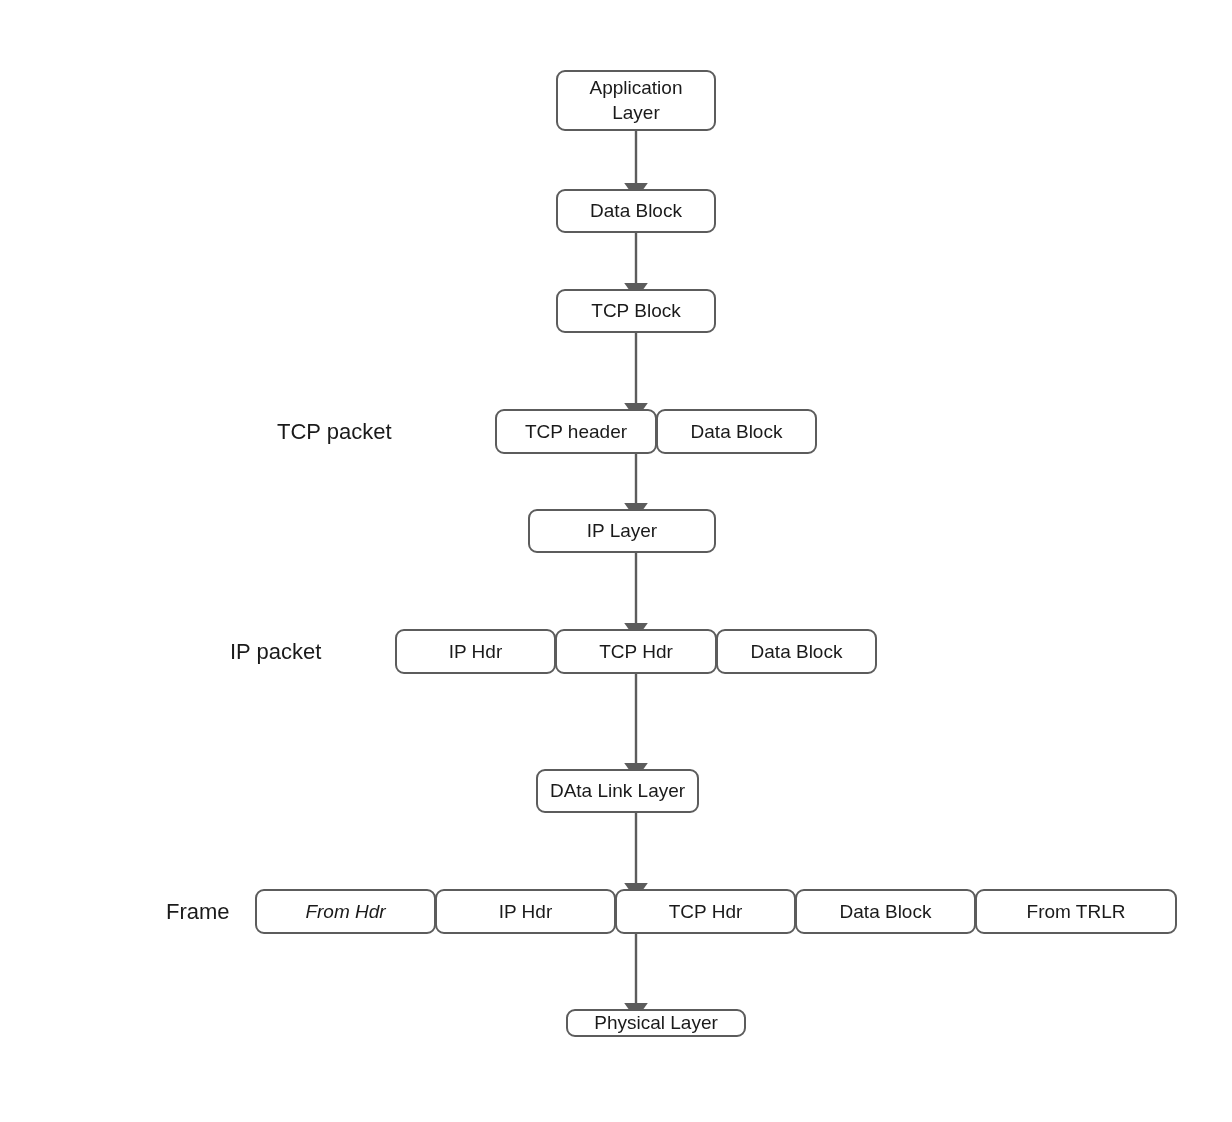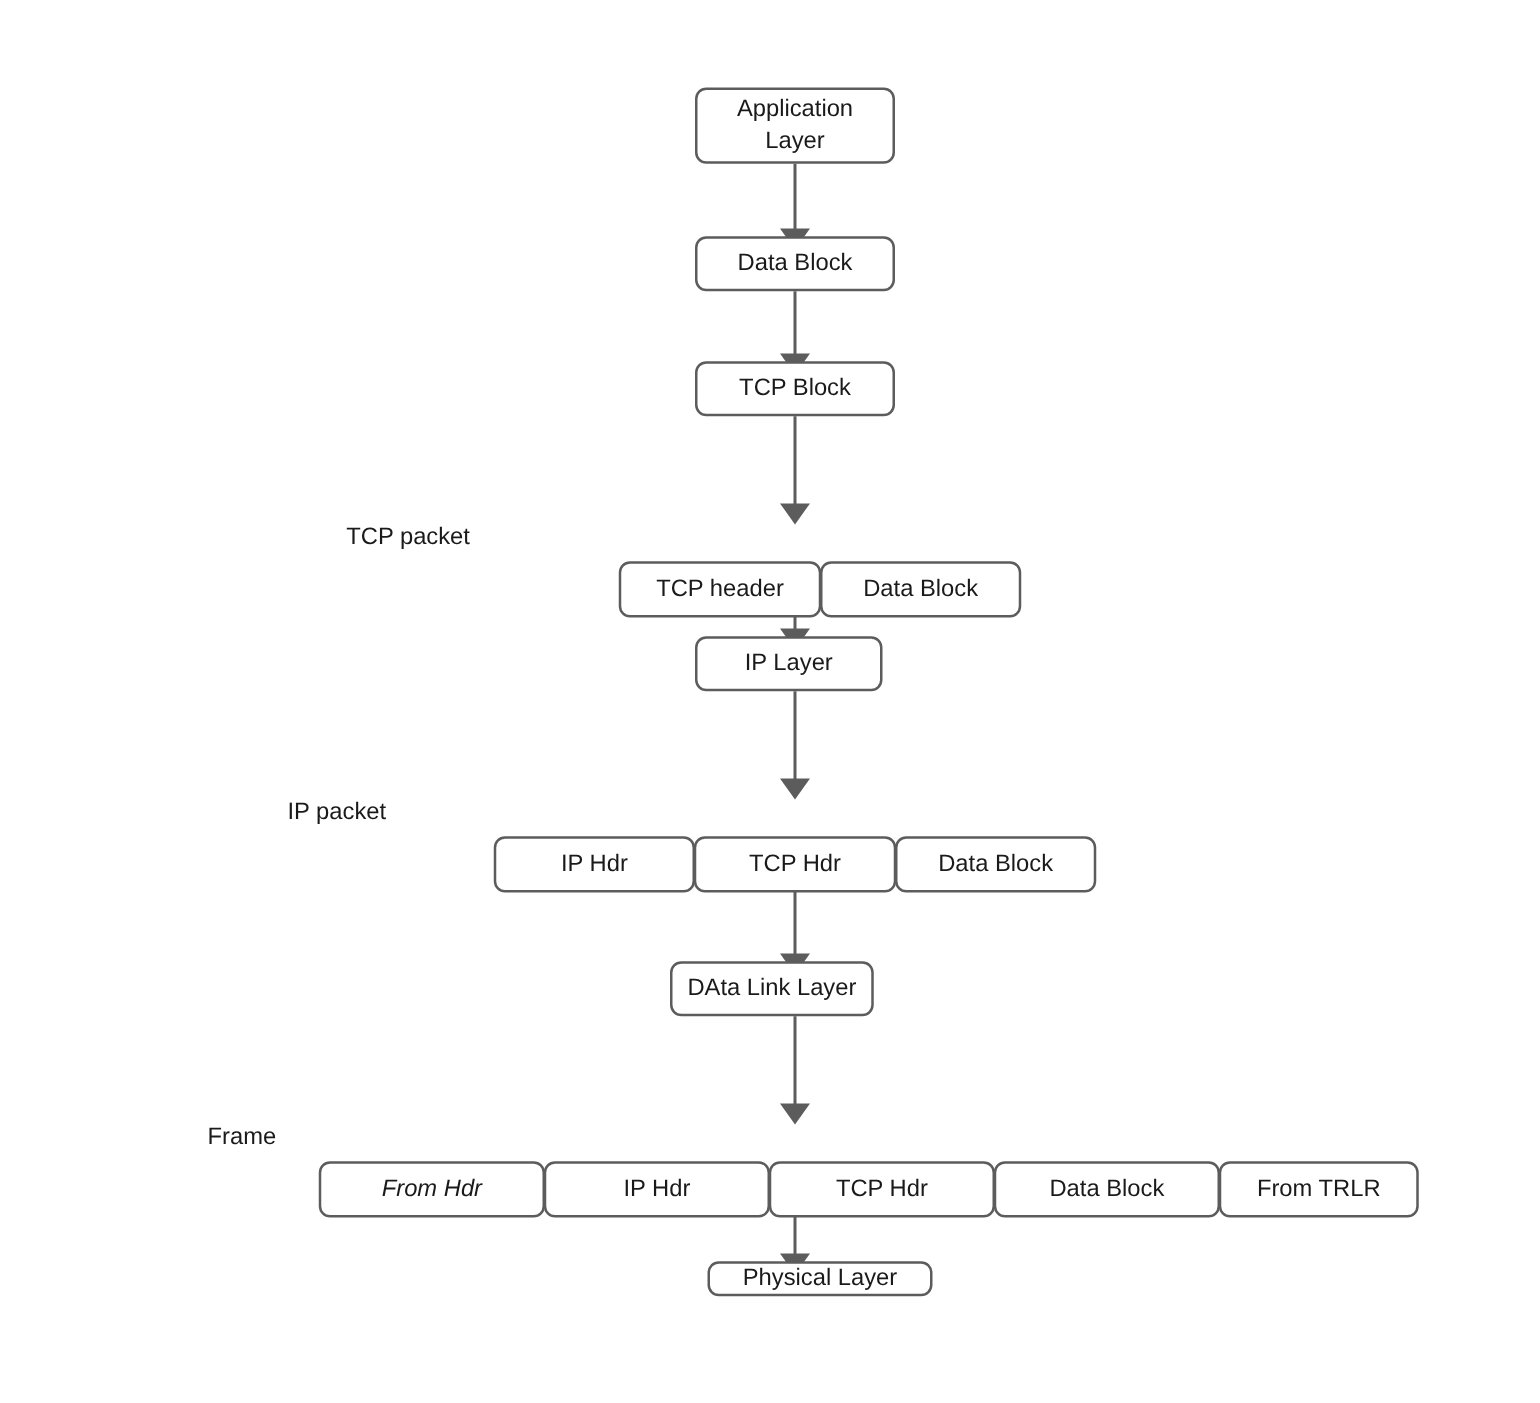--- a/index.html
+++ b/index.html
@@ -48,26 +48,25 @@
     border: 2px solid #5c5c5c;
     border-radius: 9px;
     background: #ffffff;
     color: #1a1a1a;
     font-size: 19px;
     display: flex;
     align-items: center;
     justify-content: center;
     text-align: center;
     z-index: 2;
-    margin-top: 40px;
   }
   .row-label {
     position: absolute;
     color: #1a1a1a;
-    font-size: 19px;
+    font-size: 22px;
     white-space: nowrap;
     z-index: 2;
   }
 </style>
 </head>
 <body>
 
 <div id="canvas">
 
   <svg id="arrows" viewBox="0 0 1232 1122" xmlns="http://www.w3.org/2000/svg">
@@ -92,31 +91,31 @@
 Layer</div>
 
   <div class="node" style="left:556px; top:189px; width:160px; height:44px;">Data Block</div>
 
   <div class="node" style="left:556px; top:289px; width:160px; height:44px;">TCP Block</div>
 
   <div class="row-label" style="left:277px; top:419px;">TCP packet</div>
   <div class="seg" style="left:495px; top:409px; width:162px; height:45px;">TCP header</div>
   <div class="seg" style="left:656px; top:409px; width:161px; height:45px;">Data Block</div>
 
-  <div class="node" style="left:556px; top:509px; width:150px; height:44px;">IP Layer</div>
+  <div class="node" style="left:528px; top:509px; width:188px; height:44px;">IP Layer</div>
 
   <div class="row-label" style="left:230px; top:639px;">IP packet</div>
   <div class="seg" style="left:395px; top:629px; width:161px; height:45px;">IP Hdr</div>
   <div class="seg" style="left:555px; top:629px; width:162px; height:45px;">TCP Hdr</div>
   <div class="seg" style="left:716px; top:629px; width:161px; height:45px;">Data Block</div>
 
   <div class="node" style="left:536px; top:769px; width:163px; height:44px;">DAta Link Layer</div>
 
   <div class="row-label" style="left:166px; top:899px;">Frame</div>
   <div class="seg" style="left:255px; top:889px; width:181px; height:45px;font-style:italic;">From Hdr</div>
   <div class="seg" style="left:435px; top:889px; width:181px; height:45px;">IP Hdr</div>
   <div class="seg" style="left:615px; top:889px; width:181px; height:45px;">TCP Hdr</div>
   <div class="seg" style="left:795px; top:889px; width:181px; height:45px;">Data Block</div>
-  <div class="seg" style="left:975px; top:889px; width:160px; height:45px;">From TRLR</div>
+  <div class="seg" style="left:975px; top:889px; width:202px; height:45px;">From TRLR</div>
 
   <div class="node" style="left:566px; top:1009px; width:180px; height:28px;">Physical Layer</div>
 
 </div>
 
 </body></html>

